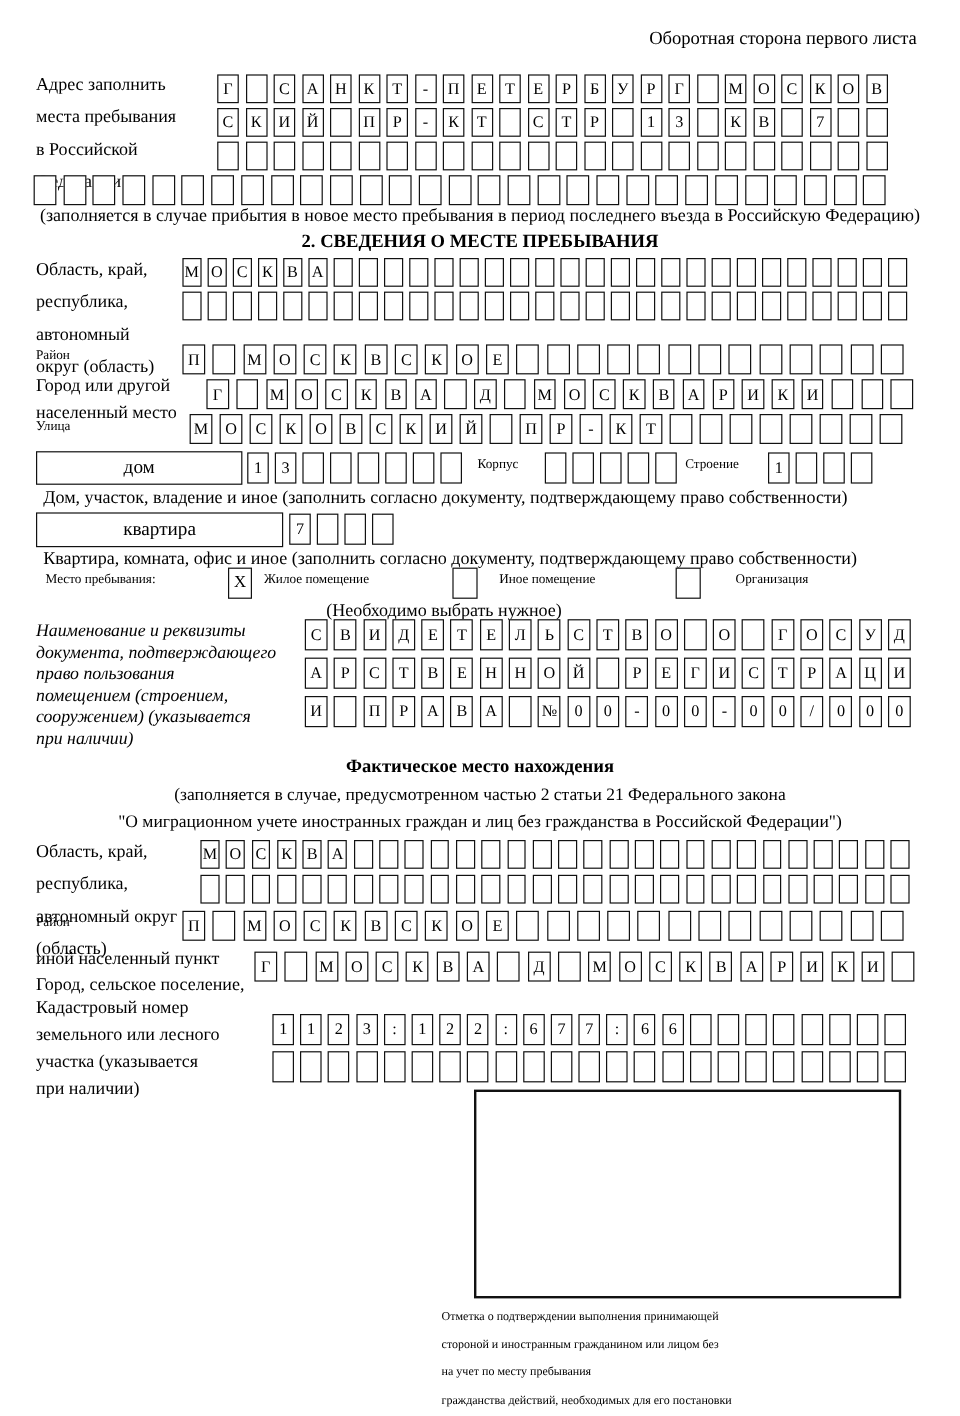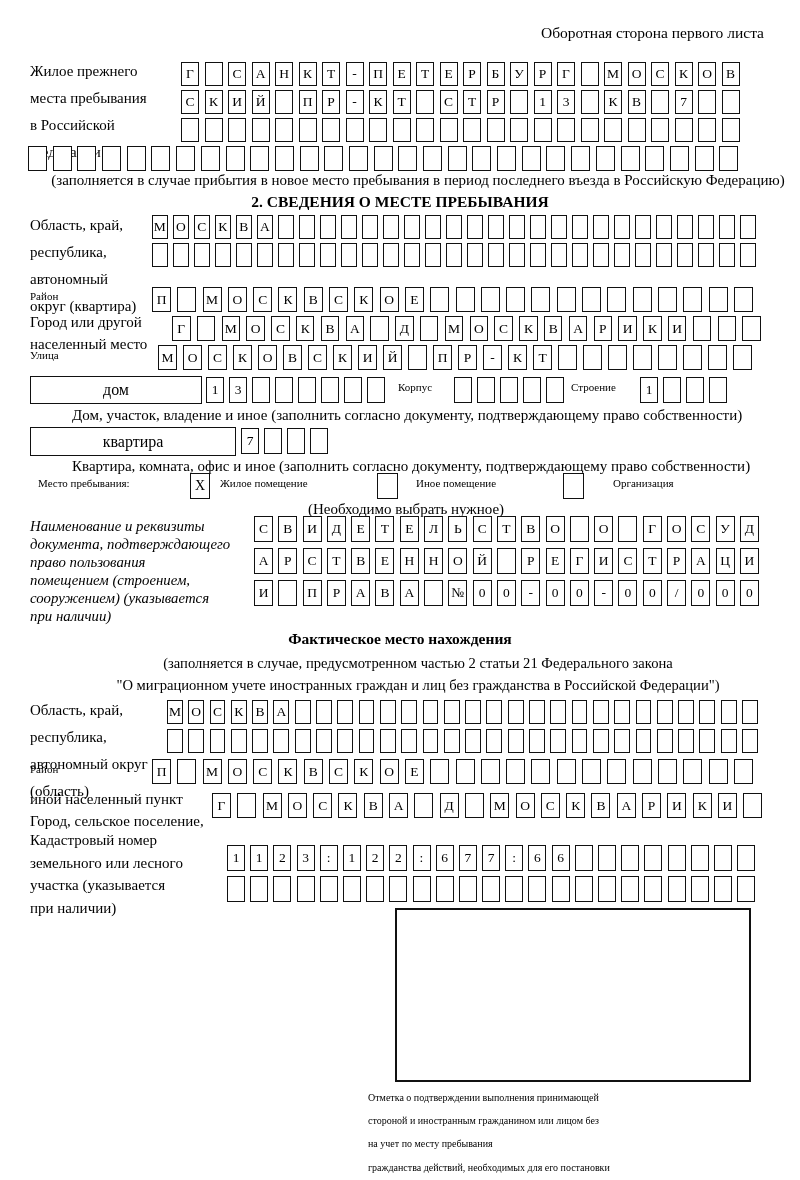--- a/index.html
+++ b/index.html
@@ -2,21 +2,21 @@
 <html><head>
 <meta charset="utf-8">
 <style>
   html,body{margin:0;padding:0;}
   body{
     width:800px;height:1180px;position:relative;background:#fff;
     font-family:"Liberation Serif",serif;color:#000;overflow:hidden;
   }
   .hdr{position:absolute;top:24px;right:36px;font-size:15.5px;white-space:nowrap;}
   .title{position:absolute;left:0;right:0;text-align:center;font-weight:bold;font-size:15.5px;white-space:nowrap;}
-  .note{position:absolute;font-size:15px;white-space:nowrap;padding-left:36px;}
+  .note{position:absolute;font-size:15px;white-space:nowrap;}
   .note.center{left:0;right:0;text-align:center;}
   .lab{position:absolute;font-size:15px;line-height:27px;}
   .lab div{white-space:nowrap;}
   .lab.tight{line-height:18px;font-size:14.8px;font-style:italic;}
   .lab.mid{line-height:22px;}
   .lab.mid2{line-height:22.5px;}
   .txt{position:absolute;font-size:11px;white-space:nowrap;}
   .cells{position:absolute;display:flex;}
   .cells .cell{
     box-sizing:border-box;flex:0 0 auto;background:#fff;
@@ -46,21 +46,21 @@
   .stamp{position:absolute;box-sizing:border-box;border:2px solid #111;background:#fff;}
   .caption{position:absolute;text-align:left;font-size:10px;line-height:23.2px;}
   .caption div{white-space:nowrap;}
 </style>
 </head>
 <body>
 
 <div class="hdr">Оборотная сторона первого листа</div>
 
 <div class="lab" style="left:30px;top:58px">
-    <div>Жилое прежнего</div>
+    <div>Адрес заполнить</div>
     <div>места пребывания</div>
     <div>в Российской</div>
     <div>Федерации</div>
   </div>
 <div class="cells ca" style="left:181px;top:62px">
     <span class="cell">Г</span>
     <span class="cell"></span>
     <span class="cell">С</span>
     <span class="cell">А</span>
     <span class="cell">Н</span>
@@ -168,21 +168,21 @@
     <span class="cell"></span>
   </div>
 <div class="note center" style="top:172px">(заполняется в случае прибытия в новое место пребывания в период последнего въезда в Российскую Федерацию)</div>
 
 <div class="title" style="top:193px">2. СВЕДЕНИЯ О МЕСТЕ ПРЕБЫВАНИЯ</div>
 
 <div class="lab" style="left:30px;top:212px">
     <div>Область, край,</div>
     <div>республика,</div>
     <div>автономный</div>
-    <div>округ (квартира)</div>
+    <div>округ (область)</div>
   </div>
 <div class="cells cr" style="left:152px;top:215px">
     <span class="cell">М</span>
     <span class="cell">О</span>
     <span class="cell">С</span>
     <span class="cell">К</span>
     <span class="cell">В</span>
     <span class="cell">А</span>
     <span class="cell"></span>
     <span class="cell"></span>

